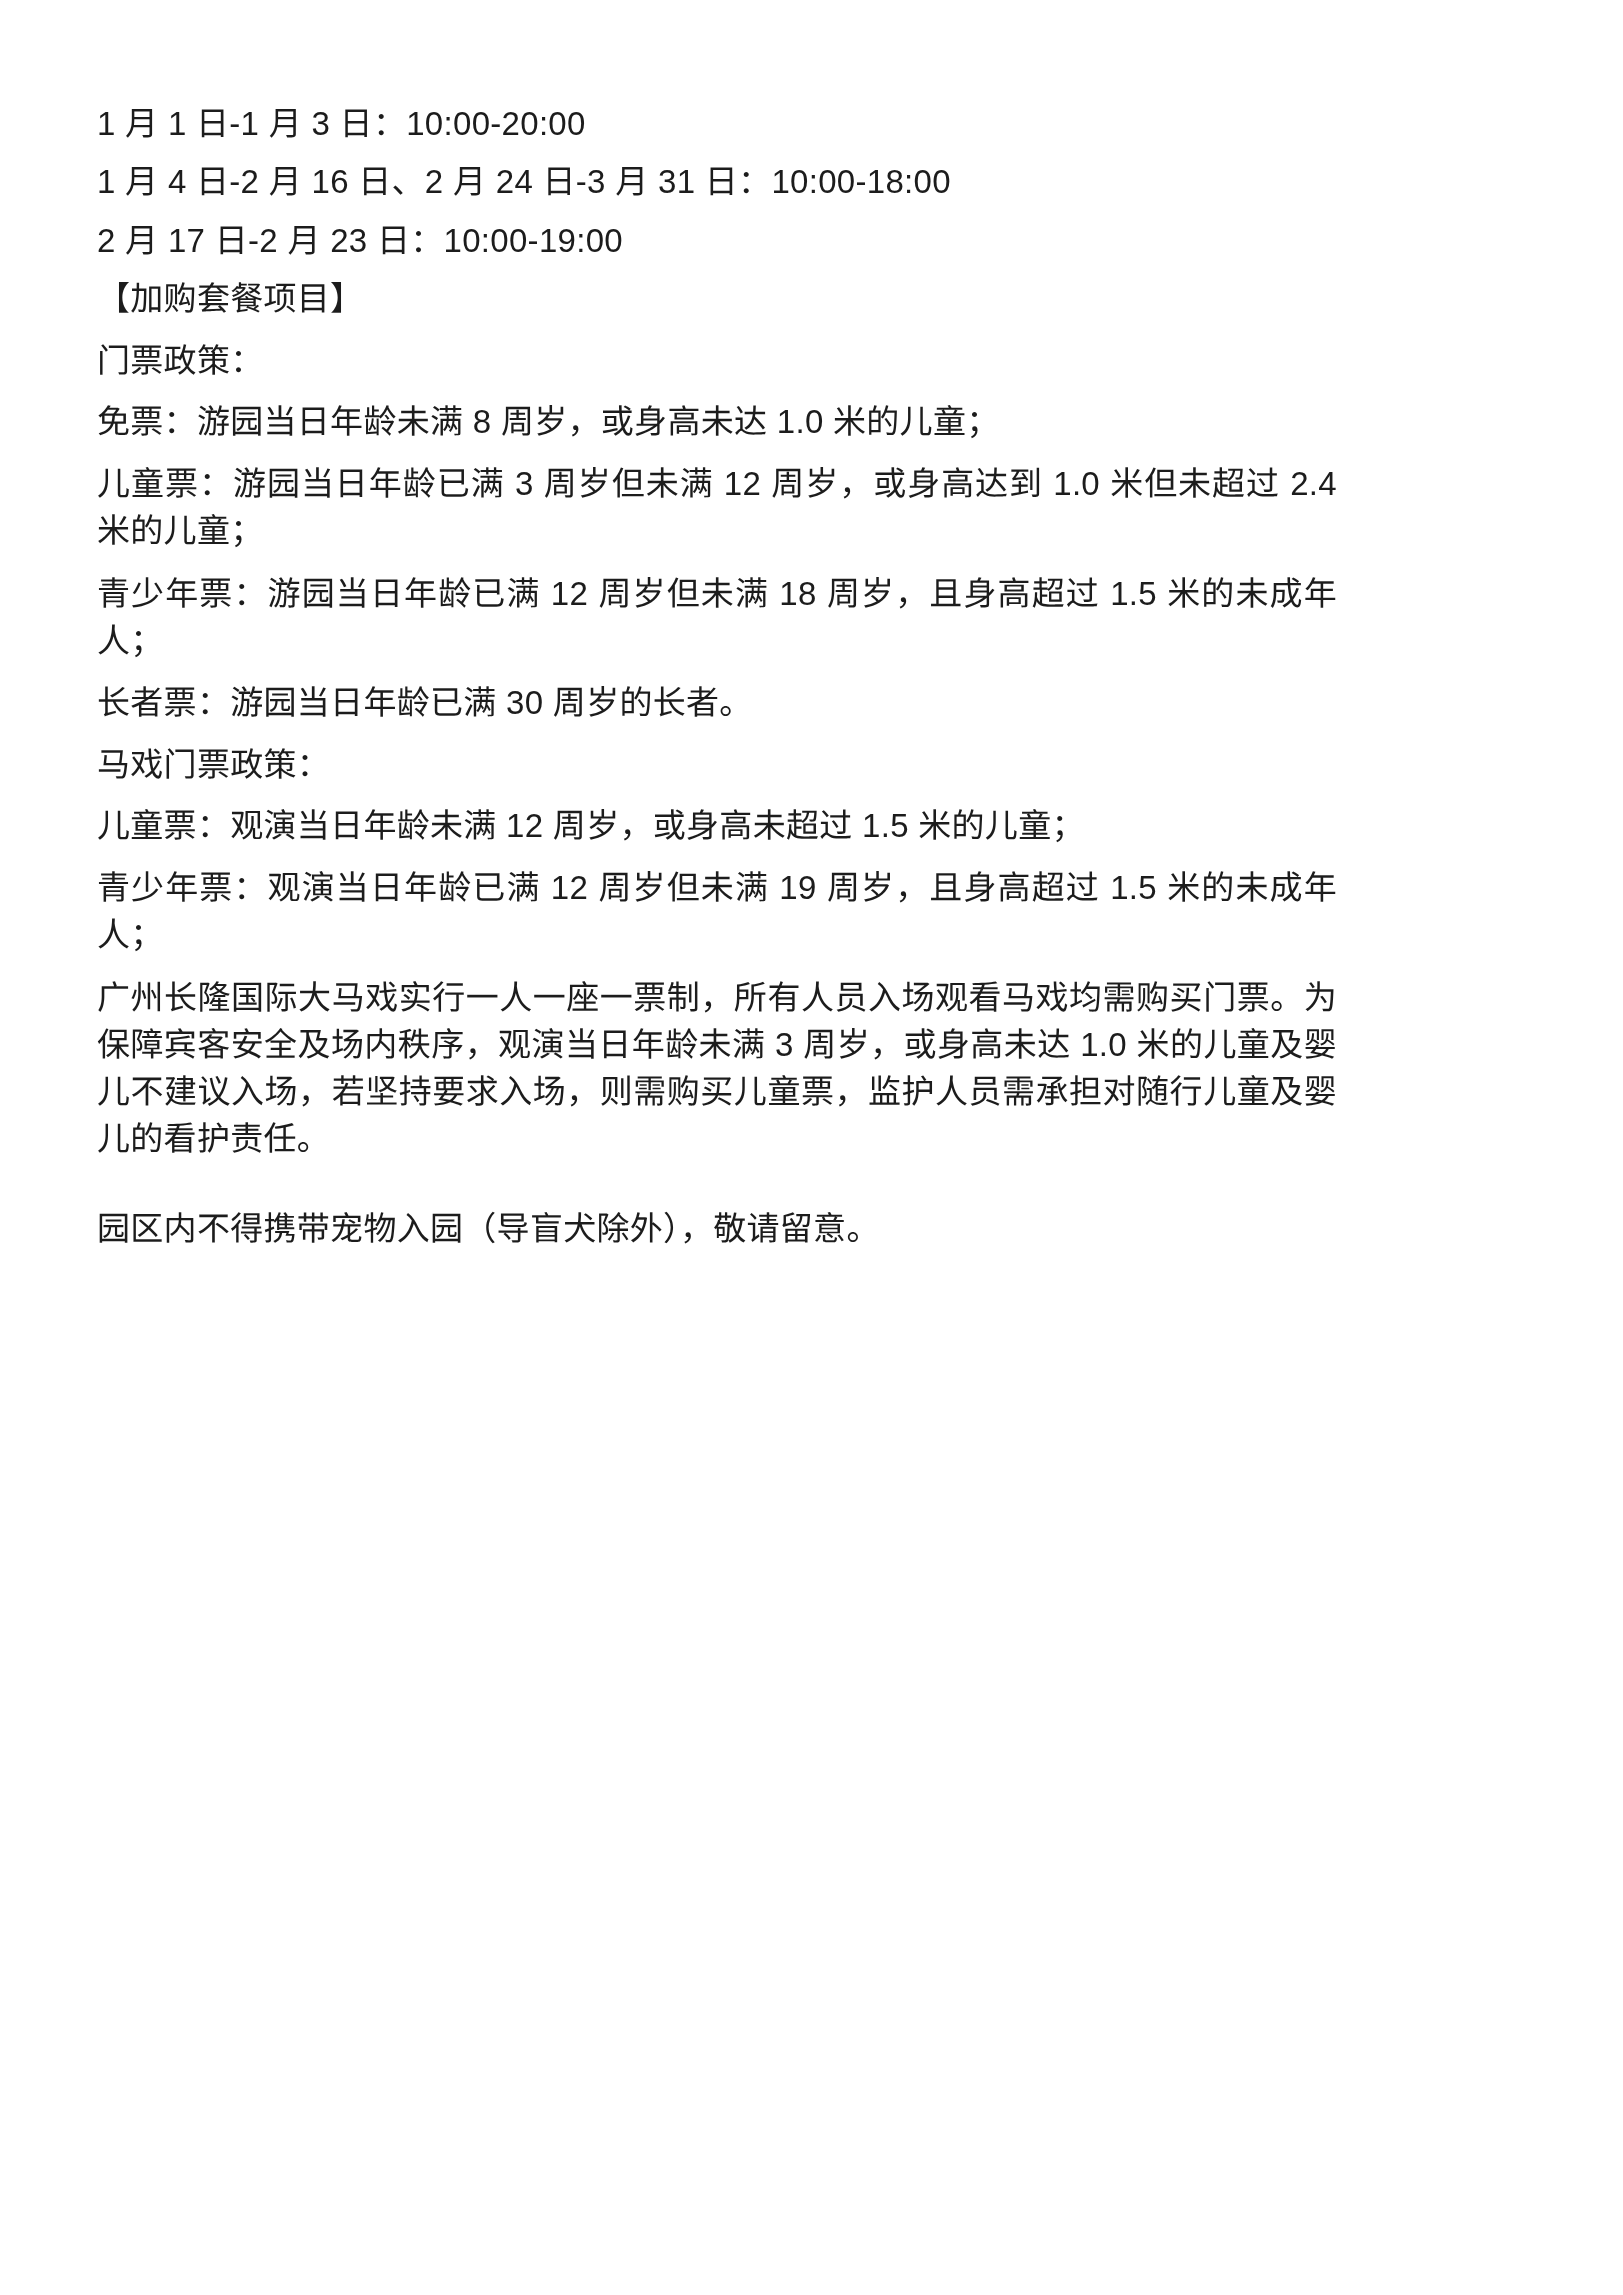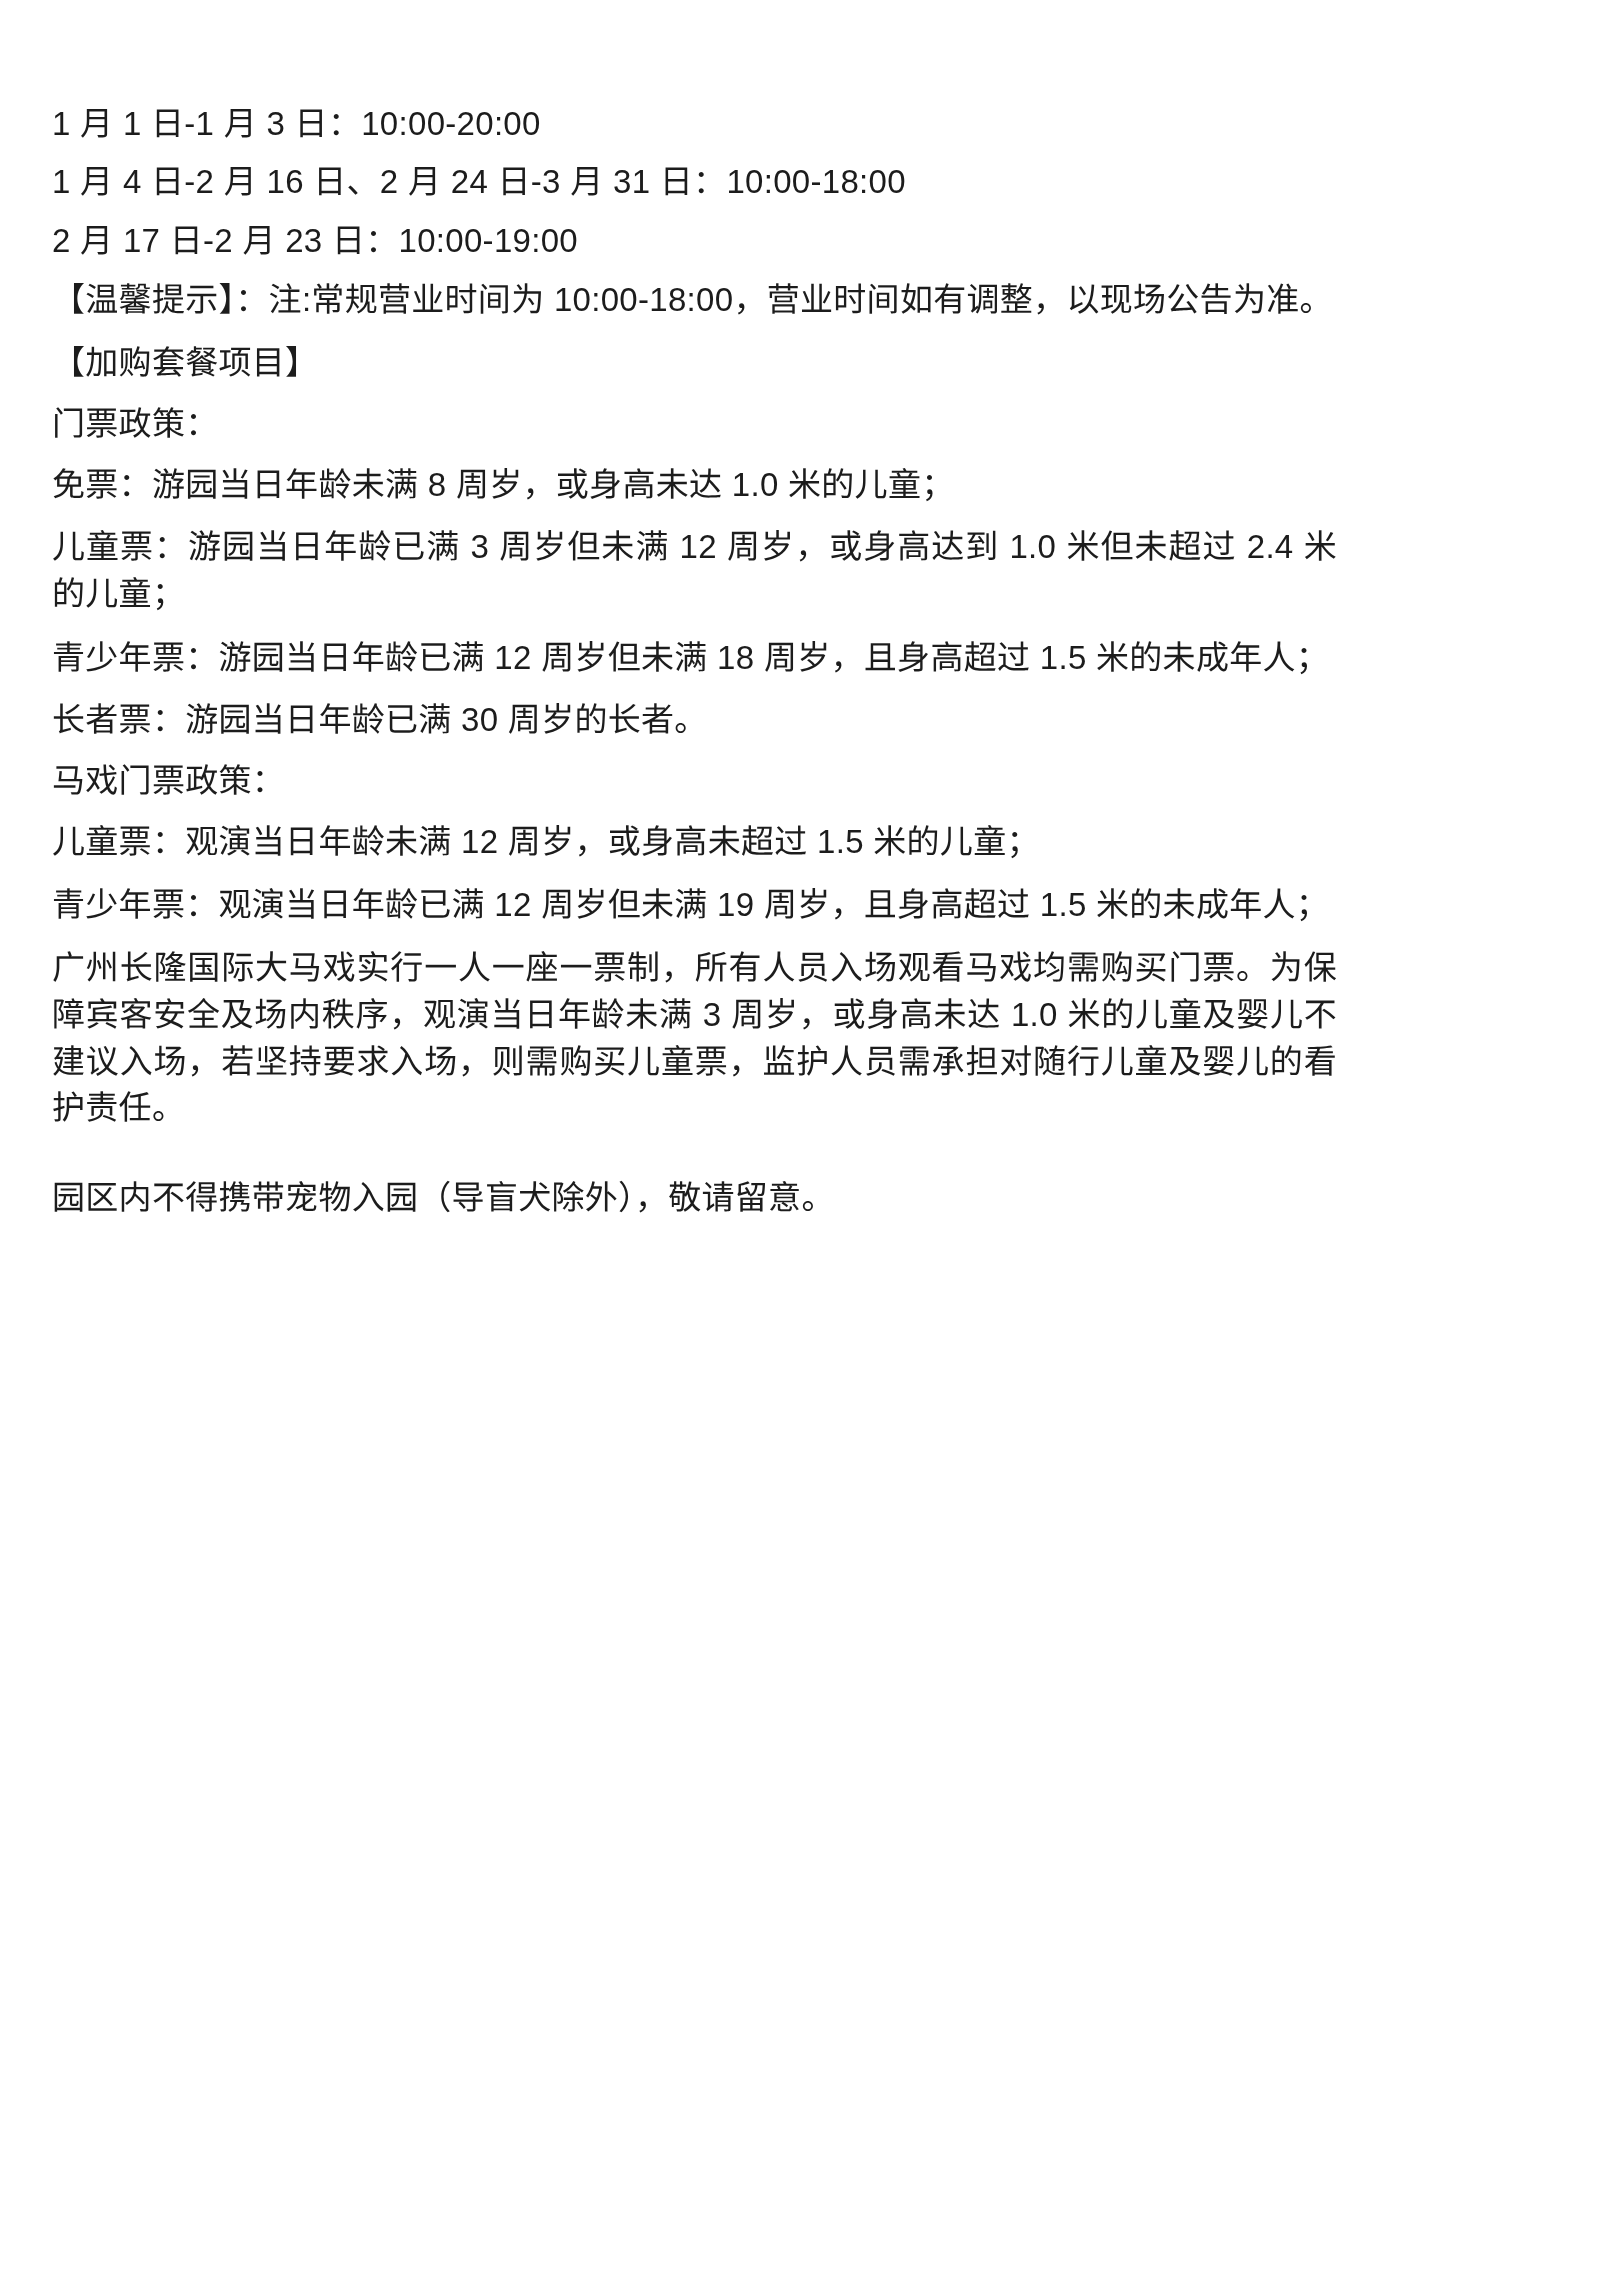--- a/index.html
+++ b/index.html
@@ -10,21 +10,21 @@
   }
   body {
     width: 1623px;
     font-family: "Liberation Sans", "DejaVu Sans", sans-serif;
     color: #1a1a1a;
   }
   .page {
     width: 1439px;
     min-height: 2295px;
     box-sizing: border-box;
-    padding: 102px 102px 82px 52px;
+    padding: 102px 102px 82px 97px;
     background: #ffffff;
   }
   .doc-body {
     display: block;
   }
   .para {
     font-size: 33px;
     line-height: 1.36;
     letter-spacing: 0.3px;
     margin: 0 0 16.4px 0;
@@ -50,21 +50,20 @@
 
 <div class="page">
   <div class="doc-body">
 
     <p class="para tight">1 月 1 日-1 月 3 日：10:00-20:00</p>
 
     <p class="para tight">1 月 4 日-2 月 16 日、2 月 24 日-3 月 31 日：10:00-18:00</p>
 
     <p class="para tight">2 月 17 日-2 月 23 日：10:00-19:00</p>
 
-    <p class="para multi">【温馨提示】：注:常规营业时间为 10:00-18:00，营业时间如有调整，以现场公告为准。</p>
 
 
     <p class="para">【加购套餐项目】</p>
 
     <p class="para">门票政策：</p>
 
     <p class="para">免票：游园当日年龄未满 8 周岁，或身高未达 1.0 米的儿童；</p>
 
     <p class="para multi">儿童票：游园当日年龄已满 3 周岁但未满 12 周岁，或身高达到 1.0 米但未超过 2.4 米的儿童；</p>
 

